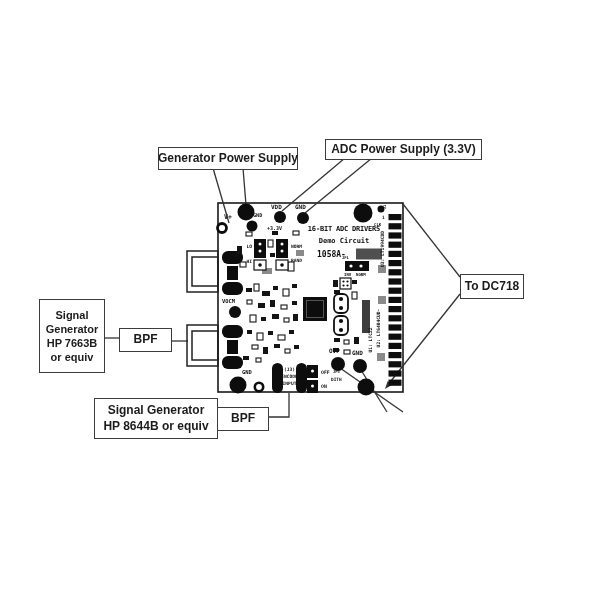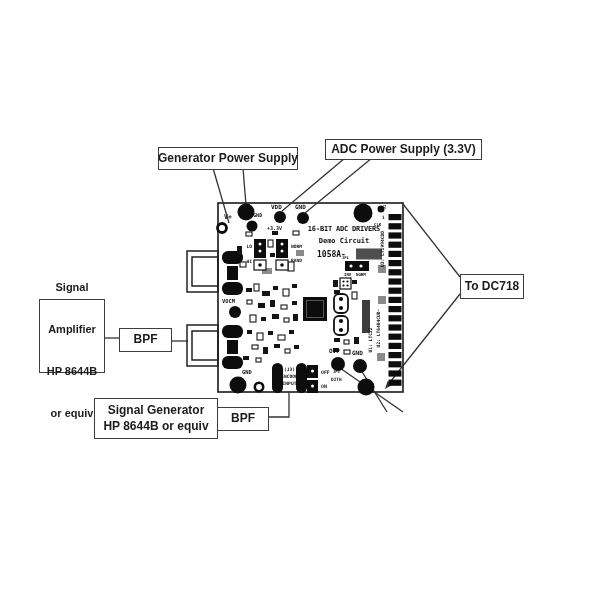--- a/index.html
+++ b/index.html
@@ -3,21 +3,21 @@
 <meta charset="utf-8">
 <style>
   html,body{margin:0;padding:0;background:#fff;}
   #stage{position:relative;width:600px;height:600px;background:#ffffff;overflow:hidden;
          font-family:"Liberation Sans",sans-serif;}
   #wires{position:absolute;left:0;top:0;width:600px;height:600px;}
   .callout{position:absolute;background:#ffffff;border:1.7px solid #3c3c3c;color:#1c1c1c;
            display:flex;flex-direction:column;align-items:center;justify-content:center;
            text-align:center;font-size:12px;font-weight:600;line-height:1.28;z-index:3;}
   .callout .ln{white-space:nowrap;}
-  .small .ln{font-size:11px;margin-top:28px;}
+  .small .ln{font-size:11px;}
   svg text.sk{font-family:"DejaVu Sans Mono",monospace;font-weight:bold;fill:#101010;}
 </style>
 </head>
 <body>
 
 <div id="stage">
 
   <svg id="wires" viewBox="0 0 600 600" xmlns="http://www.w3.org/2000/svg">
 
     <rect x="218" y="203" width="185" height="189" fill="#ffffff" stroke="#1a1a1a" stroke-width="1.6"></rect>
@@ -245,22 +245,22 @@
     <div class="ln">ADC Power Supply (3.3V)</div>
   </div>
 
   <div class="callout" style="left:460px;top:274px;width:62px;height:23px;">
     <div class="ln">To DC718</div>
   </div>
 
 
   <div class="callout small" style="left:39px;top:299px;width:64px;height:72px;">
     <div class="ln">Signal</div>
-    <div class="ln">Amplifier</div>
-    <div class="ln">HP 8644B</div>
+    <div class="ln">Generator</div>
+    <div class="ln">HP 7663B</div>
     <div class="ln">or equiv</div>
   </div>
 
   <div class="callout" style="left:119px;top:328px;width:51px;height:22px;">
     <div class="ln">BPF</div>
   </div>
 
   <div class="callout" style="left:78px;top:398px;width:122px;height:39px;margin-left:16px;">
     <div class="ln">Signal Generator</div>
     <div class="ln">HP 8644B or equiv</div>

